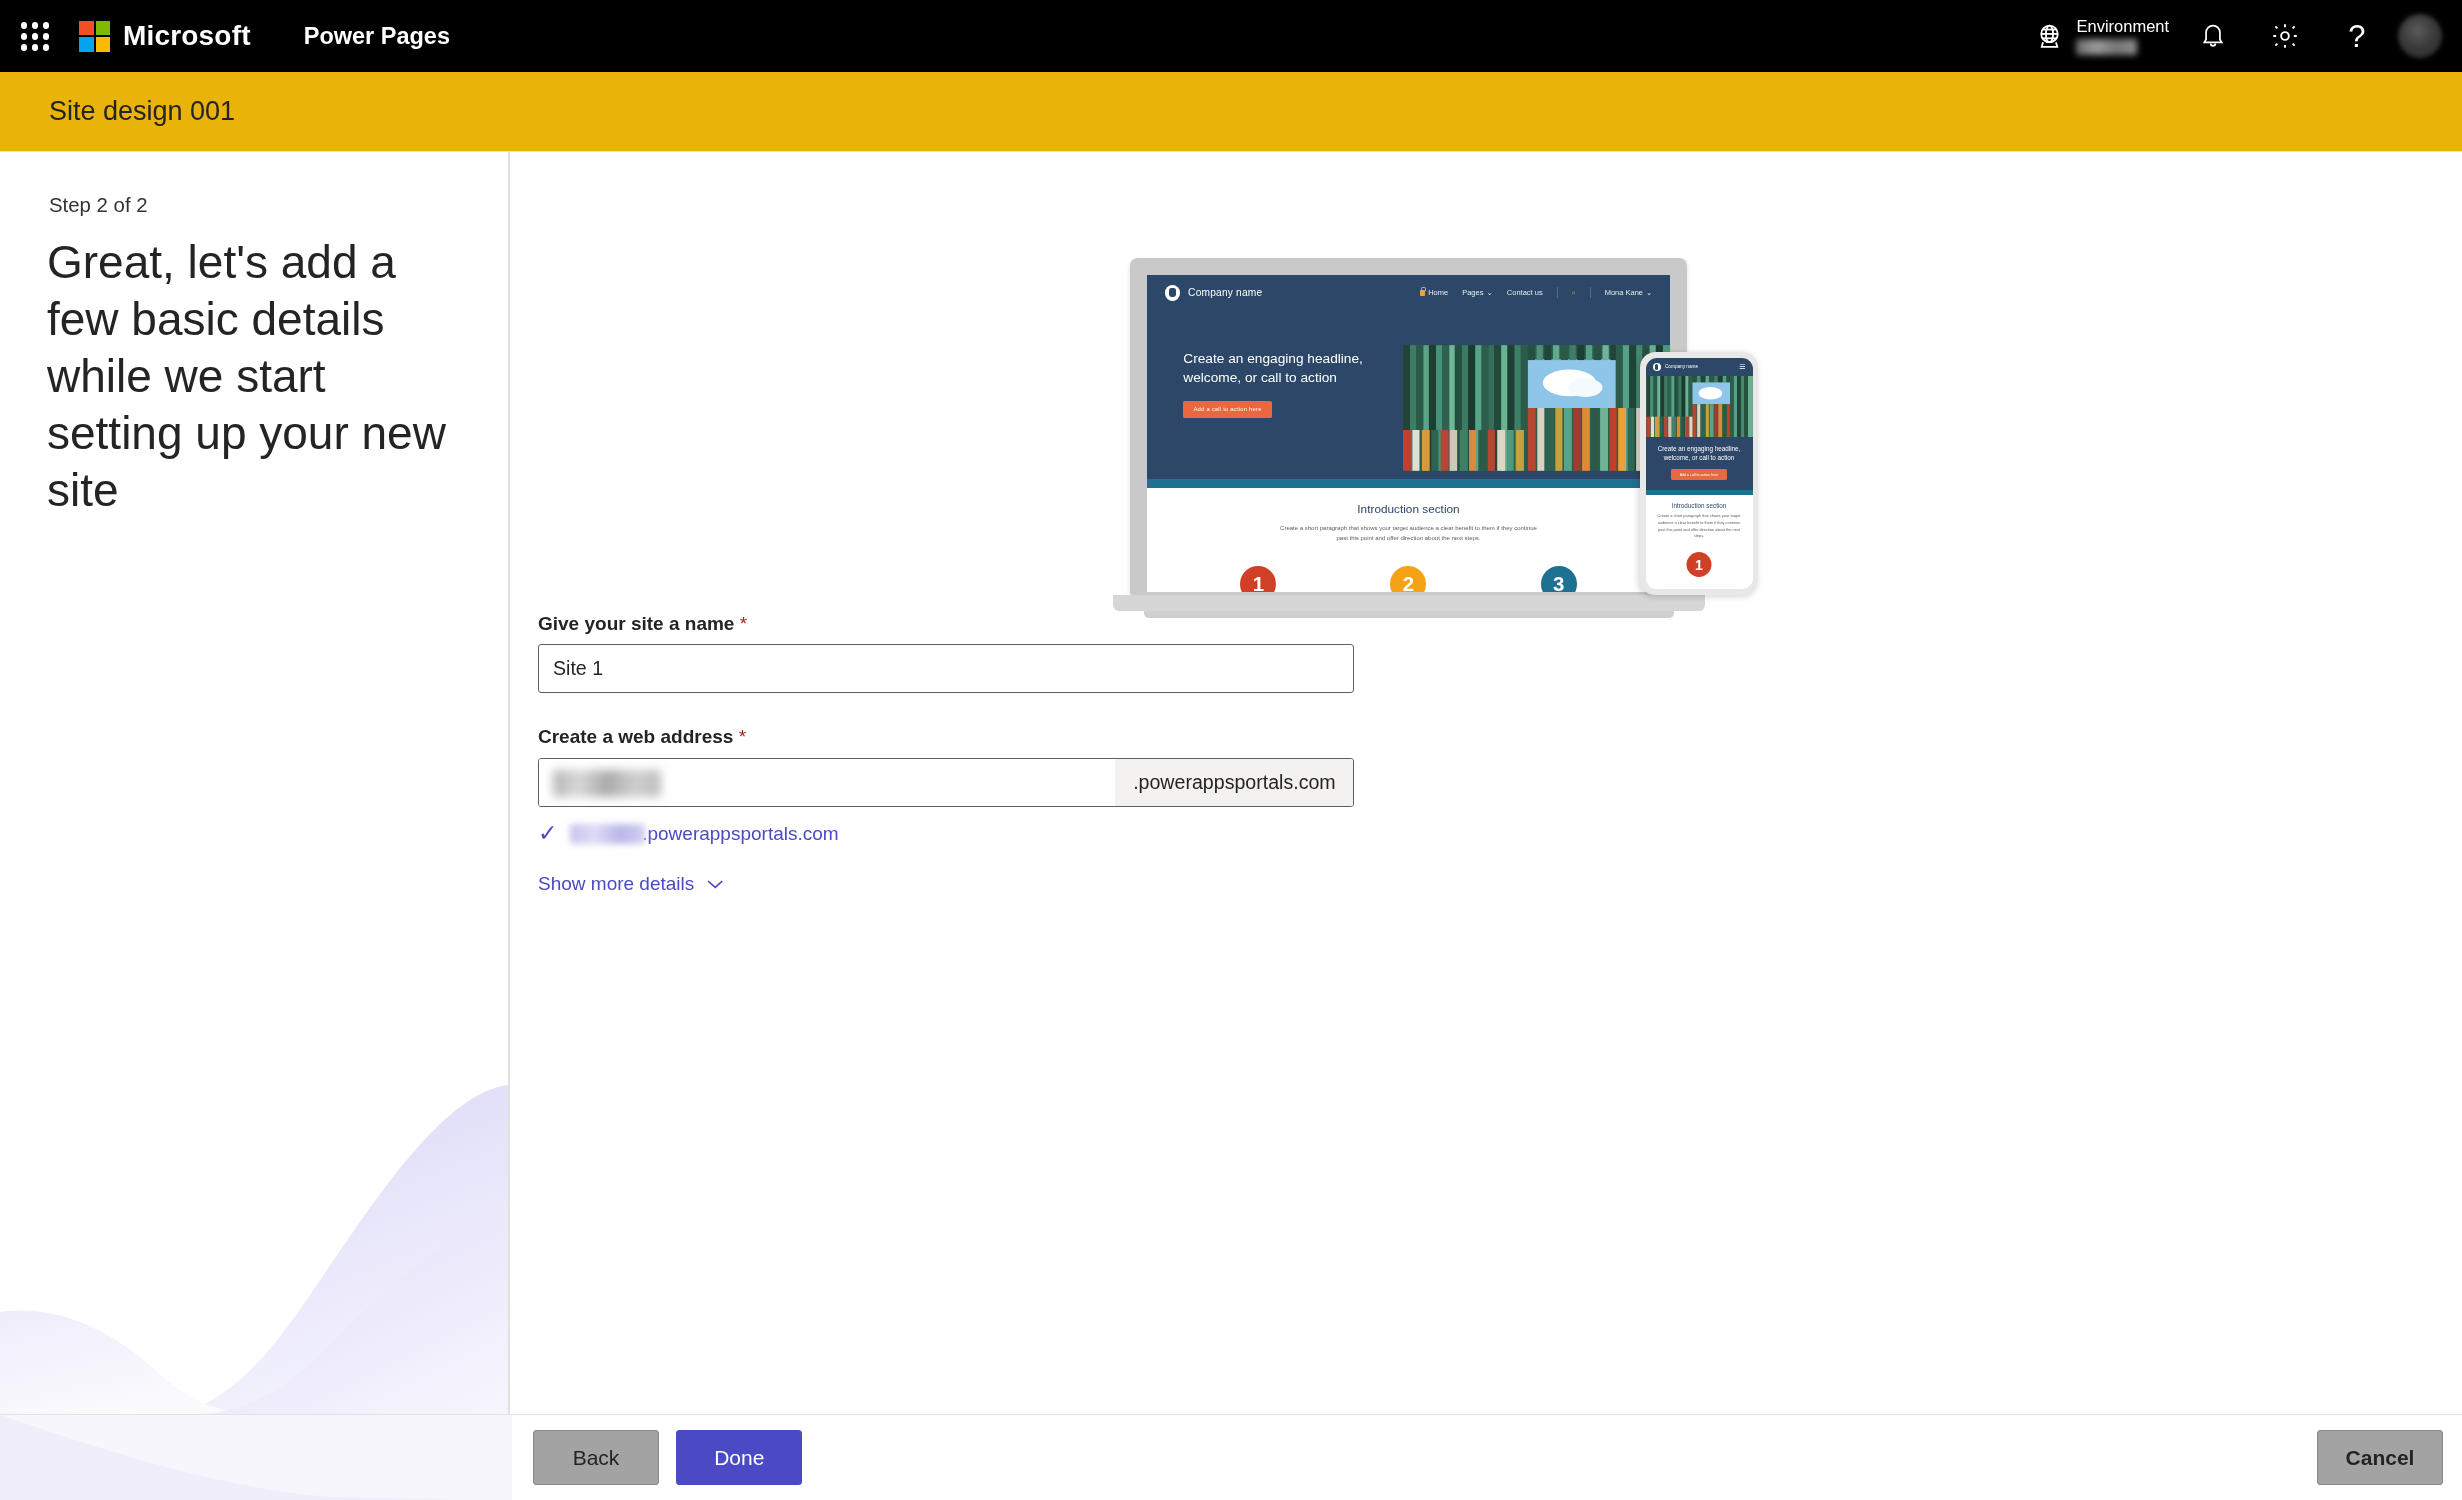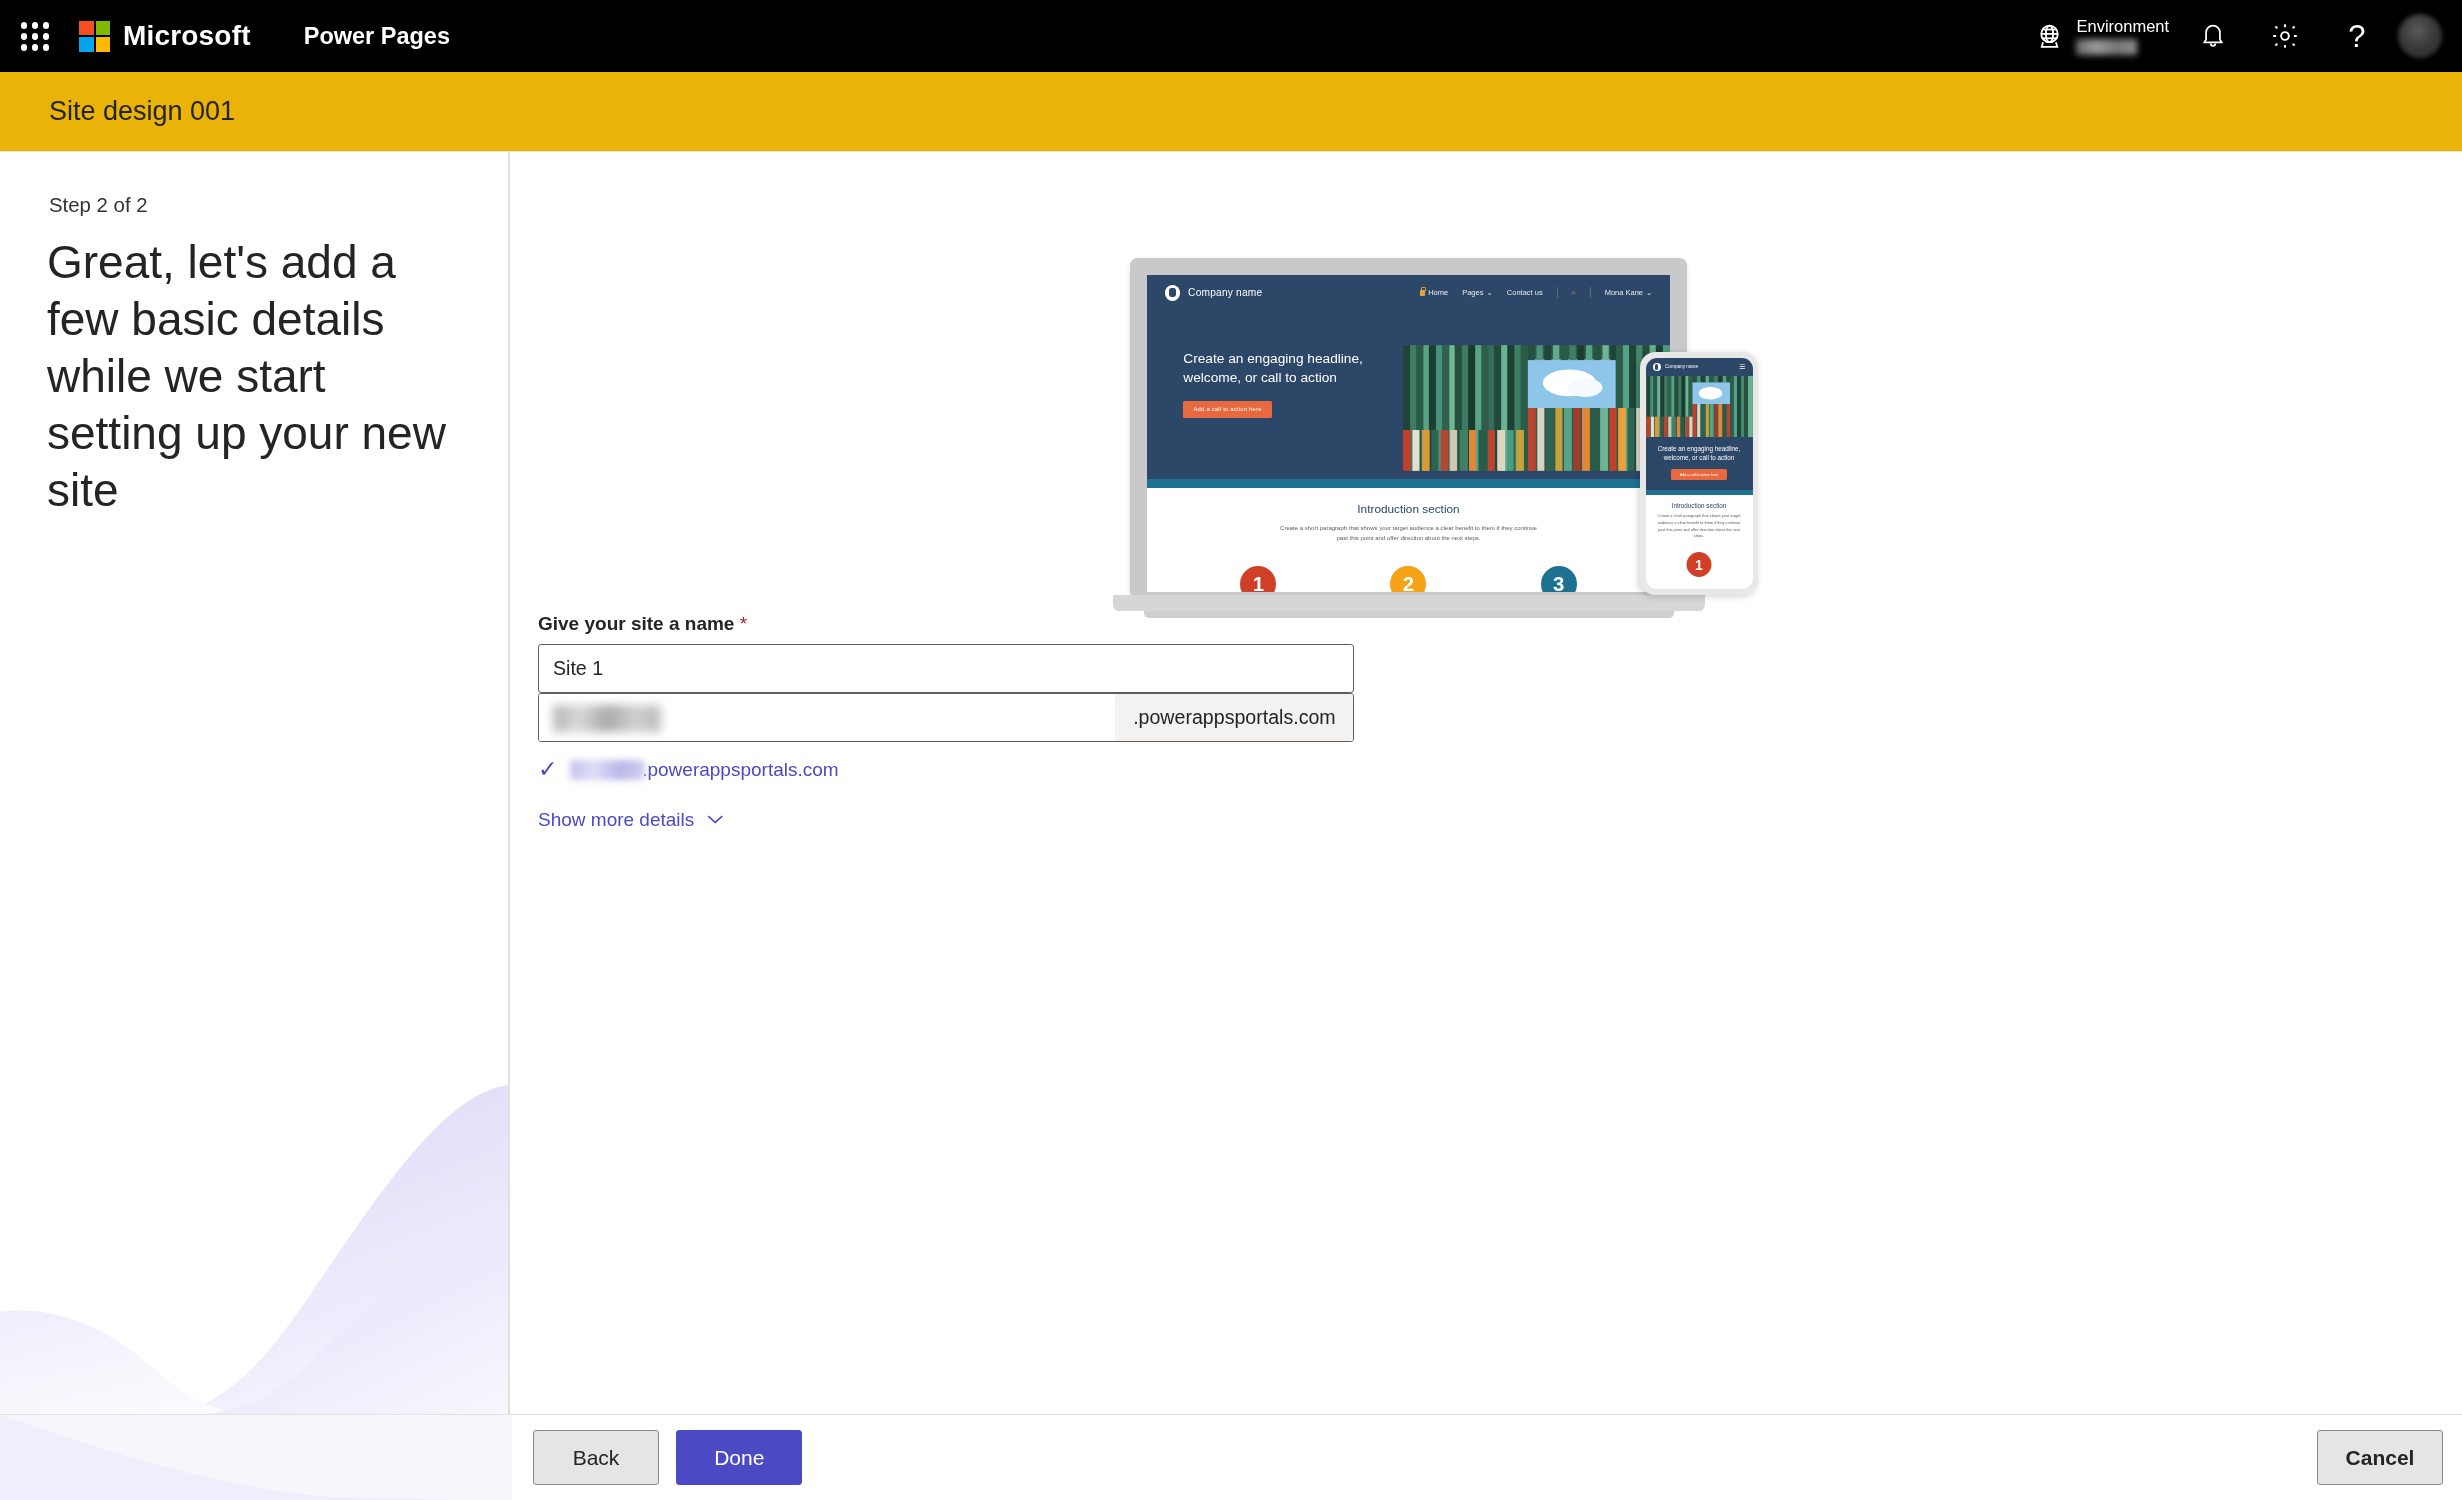--- a/index.html
+++ b/index.html
@@ -247,21 +247,21 @@
     position:absolute; top: 1414px; left: 512px;
     width: 1950px; height: 86px;
     background:#ffffff; border-top: 1.6px solid #e5e1de;
     display:flex; align-items:center;
   }
   .btn {
     height: 55px; min-width: 126px;
     font-size: 21px; border-radius: 3.1px; cursor: pointer;
     font-family: "Liberation Sans", sans-serif;
   }
-  .btn-secondary { background:#e5e5e5; border: 1.6px solid #8a8886; color:#242424; }
+  .btn-secondary { background:#a3a3a3; border: 1.6px solid #8a8886; color:#242424; }
   .btn-primary { background:#4b49c3; border: 1.6px solid #4b49c3; color:#ffffff; }
   .btn-back { margin-left: 21px; }
   .btn-done { margin-left: 17.3px; }
   .btn-cancel { margin-left: auto; margin-right: 19px; font-weight: bold; }
   .footer-stripe {
     position:absolute; top: 1414px; left: 0; width: 512px; height: 86px;
     background:#ffffff; border-top: 1.6px solid #e5e1de;
     overflow:hidden;
   }
 </style>
@@ -592,20 +592,24 @@
     </div>
 
     <div class="form-area">
 
       <label class="field-label">
         <span>Give your site a name</span>
         <span class="req">*</span>
       </label>
       <input class="text-input" type="text" value="Site 1" style="">
 
+      <label class="field-label" style="margin-top:33px;">
+        <span>Create a web address</span>
+        <span class="req">*</span>
+      </label>
 
       <div class="addr-group" style="position:relative;">
         <input class="addr-input" type="text" value="" style="">
         <div class="addr-blur"></div>
         <div class="addr-suffix">.powerappsportals.com</div>
       </div>
 
       <div class="confirm-row">
         <span class="check-icon">✓</span>
         <span class="confirm-blur"></span>

